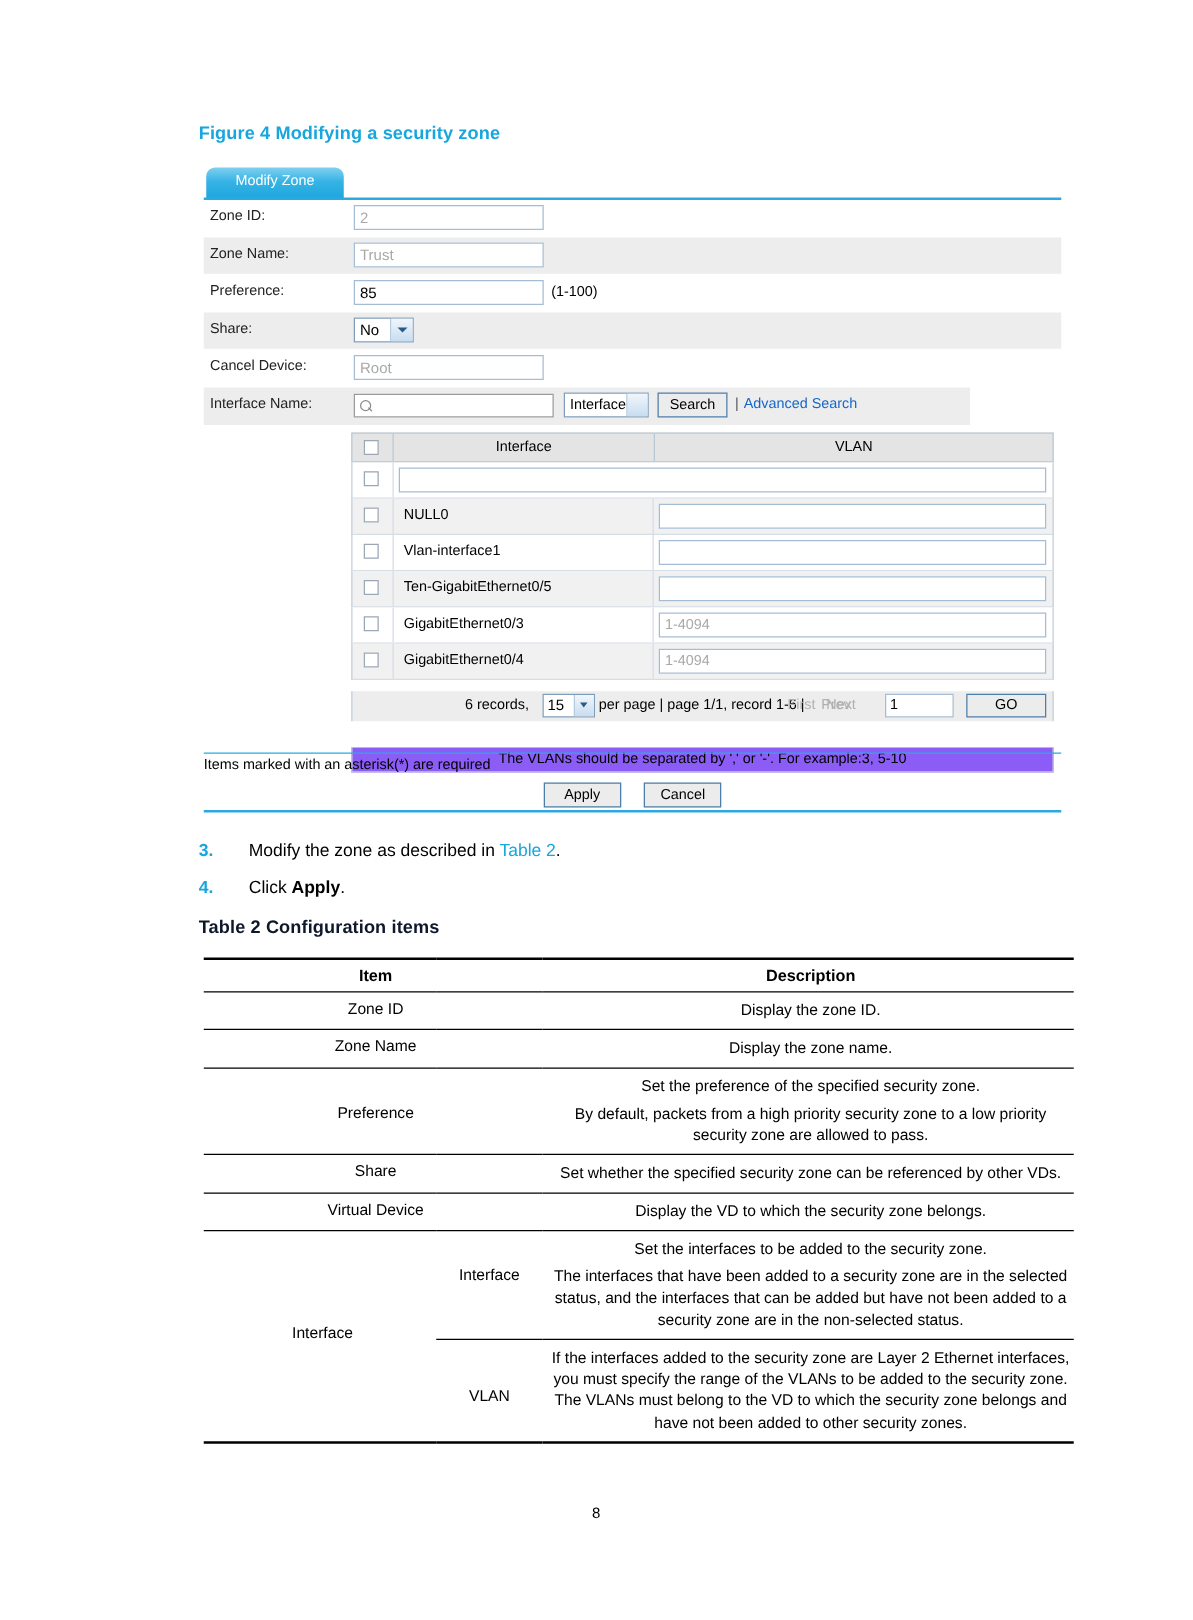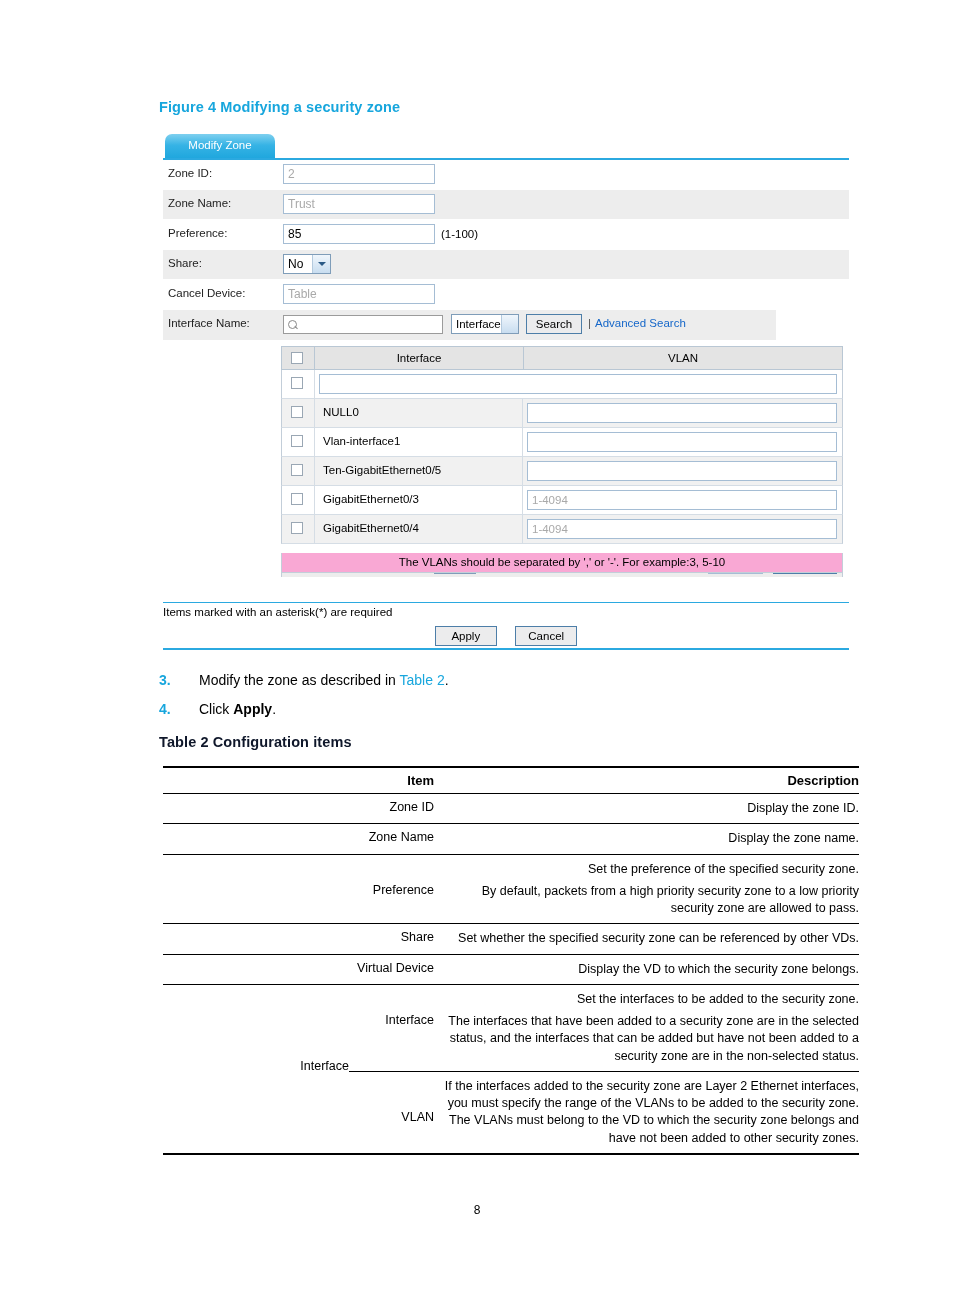--- a/index.html
+++ b/index.html
@@ -181,22 +181,22 @@
     position:absolute; left:426px; top:2px; width:55px; height:19px;
     box-sizing:border-box; border:1px solid #a5bdd4; background:#fff;
     font-size:11.5px; padding:0 3px; line-height:17px;
   }
   .pg-go {
     position:absolute; left:491px; top:2px; width:64px; height:19px;
     box-sizing:border-box; border:1px solid #4d7ea8; background:#ececed;
     font-size:11.5px; text-align:center; line-height:17px;
   }
   .vlan-note {
-    position:absolute; left:118px; top:419px; width:562px; height:20px;
-    background:#f9a8d4; border:1px solid #c3ced9; border-top:none;
+    position:absolute; left:118px; top:464px; width:562px; height:20px;
+    background:#8b5cf6; border:1px solid #c3ced9; border-top:none;
     box-sizing:border-box; text-align:center; font-size:11.5px; line-height:18px;
   }
   .req-note {
     position:absolute; left:0px; top:468px; width:686px;
     font-size:11.5px; color:#000; border-top:1px solid #2ba9e0; padding-top:3px;
     box-sizing:border-box;
   }
   .btnrow { position:absolute; left:0; top:492px; width:686px; text-align:center; }
   .btn {
     display:inline-block; width:62px; height:20px;
@@ -219,21 +219,21 @@
   .step-txt { position:absolute; left:40px; top:0; font-size:14px; color:#000; }
   .lnk { color:#17a6dd; }
   .bold { font-weight:bold; }
 
   
   .t2 {
     position:absolute; left:163px; top:766px; width:696px;
     border-collapse:collapse; font-size:12.5px;
   }
   .t2 th, .t2 td {
-    text-align:right; vertical-align:top; padding:6px 0 6px 0;
+    text-align:center; vertical-align:top; padding:6px 0 6px 0;
   }
   .t2 thead th { border-top:2px solid #000; border-bottom:1.6px solid #000;
                  font-weight:bold; font-size:13px; padding:5px 0; }
   .t2 .col-item { width:182px; padding-left:4px; }
   .t2 .col-sub  { width:85px; }
   .t2 .col-desc { padding-left:4px; }
   .t2 tbody tr td { border-bottom:1px solid #000; }
   .t2 .lastrow td { border-bottom:2.5px solid #000; }
   .t2 p { margin:0 0 5px 0; line-height:1.38; }
   .t2 p:last-child { margin-bottom:0; }
@@ -289,21 +289,21 @@
           <div class="sel">
             <span>No</span>
             <span class="arrowbox"></span>
           </div>
         </div>
       </div>
 
       <div class="frow odd">
         <div class="flabel">Cancel Device:</div>
         <div class="ctl">
-          <div class="tinput disabled">Table</div>
+          <div class="tinput disabled">Root</div>
         </div>
       </div>
 
       <div class="srow">
         <div class="flabel">Interface Name:</div>
         <div class="searchbox">
           <span class="mag"></span>
         </div>
         <div class="sel2">
           <span>Interface</span>

